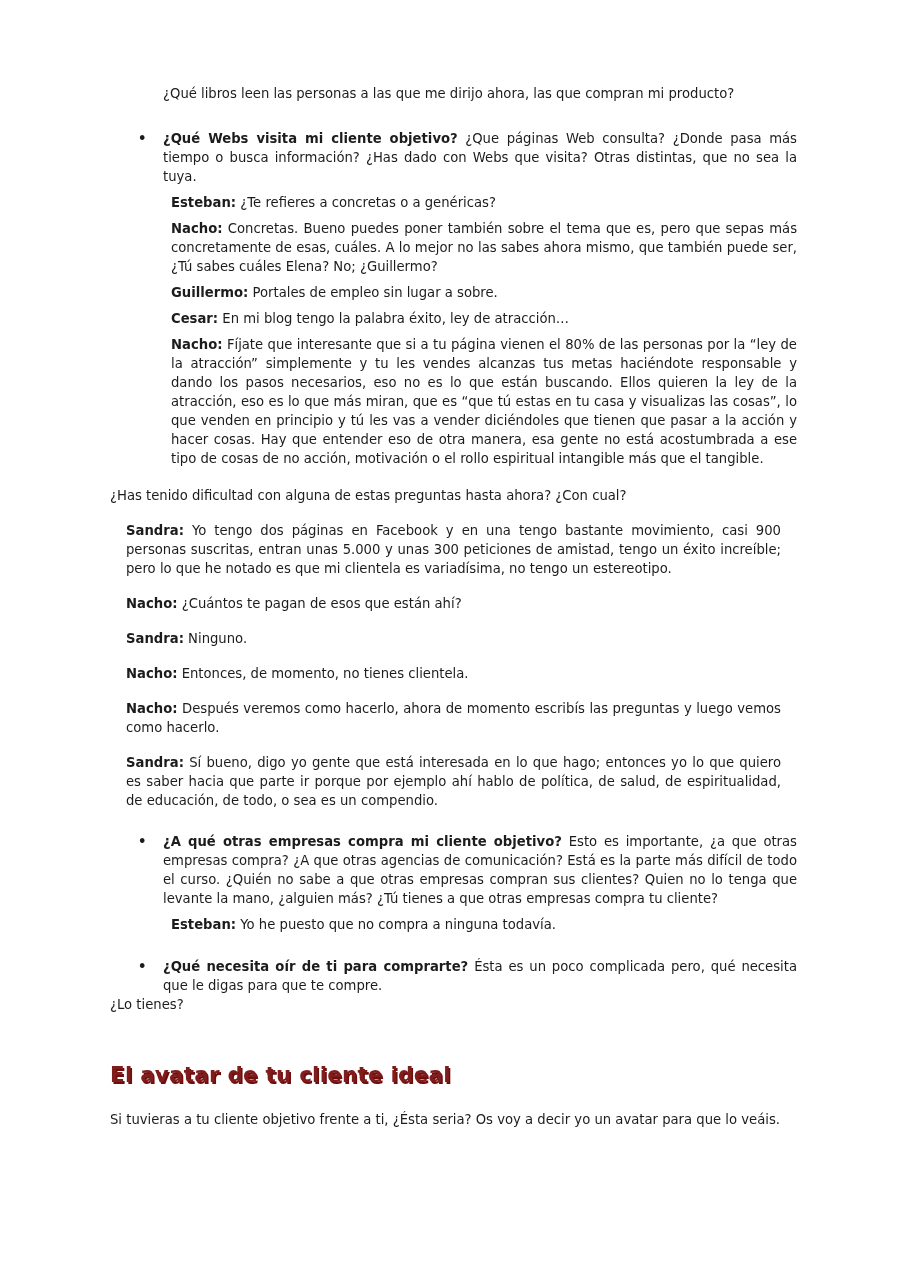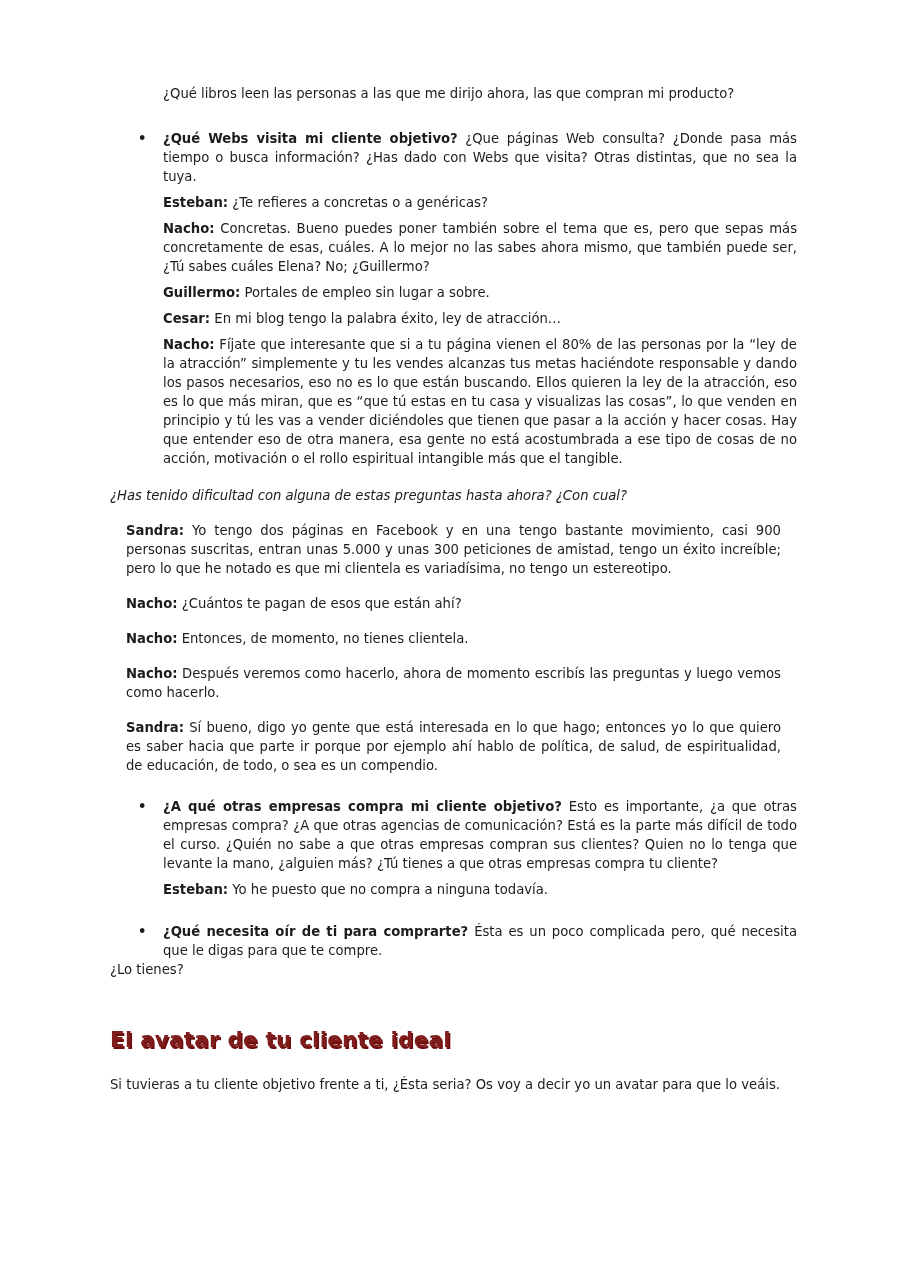--- a/index.html
+++ b/index.html
@@ -36,22 +36,22 @@
     position: absolute;
     left: -25px;
     top: 0;
     width: 20px;
     text-align: left;
     font-weight: bold;
   }
   .mt-bullet1 { margin-top: 26px; }
   .mt-bullet2 { margin-top: 22px; }
   .mt-bullet3 { margin-top: 23px; }
-  .dlg { margin-top: 7px; }
-  .question { margin-top: 18px; font-style: italic; }
+  .dlg { margin-top: 7px; margin-left: 8px; }
+  .question { margin-top: 18px; }
   .conversation { margin-top: 8px; }
   .conversation p { margin: 16px; }
   .lo-tienes { margin-top: 0; }
 
   .section-heading {
     margin: 48px 0 0 0;
     font-size: 21.5px;
     line-height: 26px;
     font-weight: bold;
     letter-spacing: 0.2px;
@@ -77,20 +77,21 @@
     <p class="dlg"><b>Guillermo:</b><span> Portales de empleo sin lugar a sobre.</span></p>
     <p class="dlg"><b>Cesar:</b><span> En mi blog tengo la palabra éxito, ley de atracción…</span></p>
     <p class="dlg"><b>Nacho:</b><span> Fíjate que interesante que si a tu página vienen el 80% de las personas por la “ley de la atracción” simplemente y tu les vendes alcanzas tus metas haciéndote responsable y dando los pasos necesarios, eso no es lo que están buscando. Ellos quieren la ley de la atracción, eso es lo que más miran, que es “que tú estas en tu casa y visualizas las cosas”, lo que venden en principio y tú les vas a vender diciéndoles que tienen que pasar a la acción y hacer cosas. Hay que entender eso de otra manera, esa gente no está acostumbrada a ese tipo de cosas de no acción, motivación o el rollo espiritual intangible más que el tangible.</span></p>
   </div>
 
   <p class="question">¿Has tenido dificultad con alguna de estas preguntas hasta ahora? ¿Con cual?</p>
 
   <div class="conversation">
     <p><b>Sandra:</b><span> Yo tengo dos páginas en Facebook y en una tengo bastante movimiento, casi 900 personas suscritas, entran unas 5.000 y unas 300 peticiones de amistad, tengo un éxito increíble; pero lo que he notado es que mi clientela es variadísima, no tengo un estereotipo.</span></p>
     <p><b>Nacho:</b><span> ¿Cuántos te pagan de esos que están ahí?</span></p>
+    <p><b>Sandra:</b><span> Ninguno.</span></p>
     <p><b>Nacho:</b><span> Entonces, de momento, no tienes clientela.</span></p>
     <p><b>Nacho:</b><span> Después veremos como hacerlo, ahora de momento escribís las preguntas y luego vemos como hacerlo.</span></p>
     <p><b>Sandra:</b><span> Sí bueno, digo yo gente que está interesada en lo que hago; entonces yo lo que quiero es saber hacia que parte ir porque por ejemplo ahí hablo de política, de salud, de espiritualidad, de educación, de todo, o sea es un compendio.</span></p>
   </div>
 
   <div class="bullet-item mt-bullet2">
     <span class="bullet-marker">•</span>
     <p class="lead"><b>¿A qué otras empresas compra mi cliente objetivo?</b><span> Esto es importante, ¿a que otras empresas compra? ¿A que otras agencias de comunicación? Está es la parte más difícil de todo el curso. ¿Quién no sabe a que otras empresas compran sus clientes? Quien no lo tenga que levante la mano, ¿alguien más? ¿Tú tienes a que otras empresas compra tu cliente?</span></p>
     <p class="dlg"><b>Esteban:</b><span> Yo he puesto que no compra a ninguna todavía.</span></p>
   </div>

